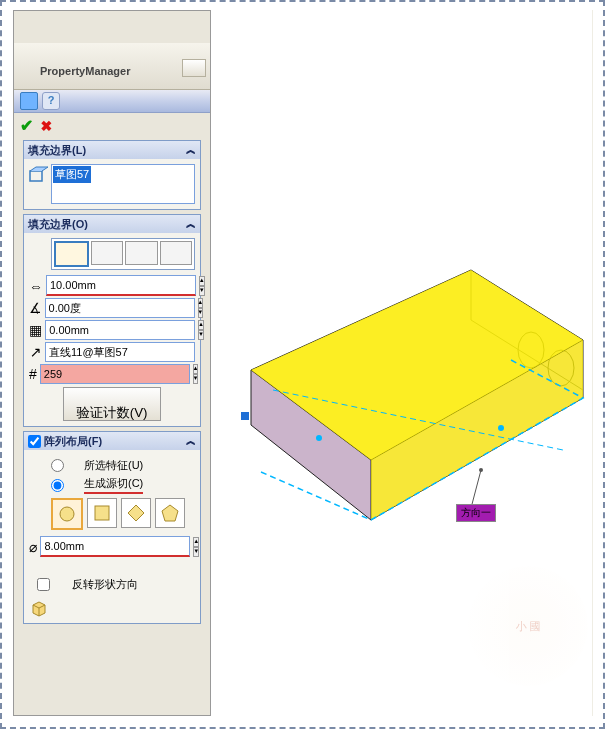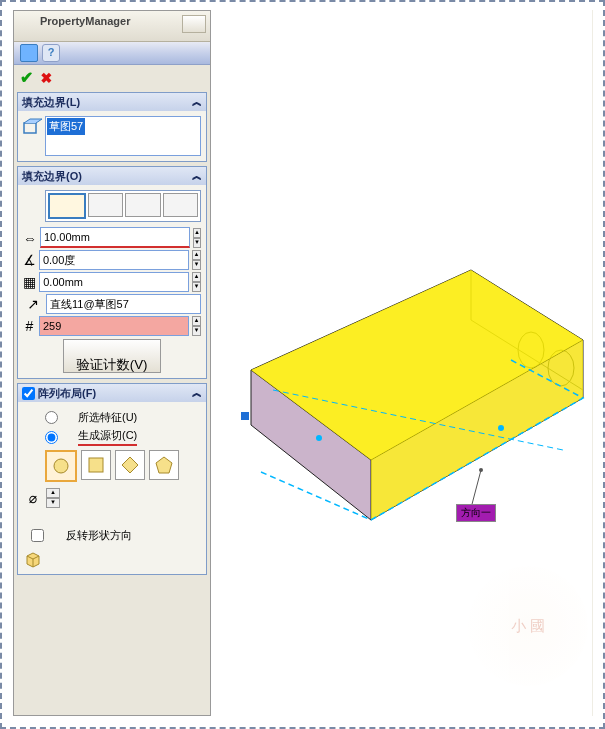--- a/index.html
+++ b/index.html
@@ -1,34 +1,34 @@
 <!DOCTYPE html>
 <html><head>
 <meta charset="utf-8">
 <style>
 body { margin:0; font-family:"Microsoft YaHei",Arial,sans-serif; font-size:11px; background:#fff; }
 .page { width:605px; height:729px; position:relative; overflow:hidden; }
 .border-stamp { position:absolute; inset:0; border:2px dashed #7a8aa6; pointer-events:none; }
 .content { position:absolute; left:13px; top:10px; right:13px; bottom:13px; display:flex; }
 
 .panel { width:198px; background:#e9e6db; border:1px solid #999; display:flex; flex-direction:column; box-sizing:border-box; }
-.pm-head { background:linear-gradient(#f6f4ec,#e0dcd0); border-bottom:1px solid #b5b09e; height:22px; display:flex; align-items:flex-start; padding:4px 4px; }
+.pm-head { background:linear-gradient(#f6f4ec,#e0dcd0); border-bottom:1px solid #b5b09e; height:22px; display:flex; align-items:flex-end; padding:12px 4px;margin-top:32px; }
 .pm-head .t { font-weight:bold; color:#444; flex:1; padding-left:22px; }
 .pm-head .pin { width:22px; height:16px; background:linear-gradient(#fff,#e4e0d4); border:1px solid #b5b09e; }
 
 .titlebar { background:linear-gradient(#e8eaf4,#c6d0ea 50%,#a9b9de); height:22px; display:flex; align-items:center; padding:0 6px; border-bottom:1px solid #8ea0c8; }
 .titlebar .ico { width:16px; height:16px; background:#6fb3ff; border:1px solid #3a7dc0; border-radius:2px; margin-right:4px; }
 .titlebar .lbl { font-weight:bold; flex:1; }
 .titlebar .q { width:16px; height:16px; background:#dfe7f5; border:1px solid #8ea0c8; border-radius:3px; text-align:center; line-height:15px; color:#3a7dc0; font-weight:bold; font-size:11px; }
 
 .confirm { padding:3px 6px; }
 .confirm .ok { color:#0c9d0c; font-size:16px; font-weight:bold; margin-right:4px; }
 .confirm .no { color:#d11; font-size:14px; font-weight:bold; }
 
-.sec { margin:2px 3px; border:1px solid #7f9cc8; }
+.sec { margin:2px 9px; border:1px solid #7f9cc8; }
 .sec-h { height:18px; background:linear-gradient(#e0e7f5,#c6d2ea); display:flex; align-items:center; padding:0 4px; font-weight:bold; color:#1a2b5c; }
 .sec-h .exp { margin-left:auto; font-size:10px; }
 .sec-b { background:#f4f3ed; padding:5px; }
 
 .selbox { border:1px solid #7aa0dd; background:#fff; min-height:38px; margin-left:22px; position:relative; }
 .selbox .tag { position:absolute; left:-24px; top:0; width:20px; height:20px; }
 .tag svg { width:20px; height:20px; }
 .row-sel { background:#1e6fd6; color:#fff; padding:1px 2px; margin:1px; display:inline-block; }
 
 .layout-row { display:flex; gap:2px; padding:2px; background:#fff; border:1px solid #7f9cc8; margin:0 0 5px 22px; }
@@ -52,21 +52,21 @@
 .shape-row .sh { width:28px; height:28px; border:1px solid #999; background:#fff; display:flex; align-items:center; justify-content:center; }
 .shape-row .sh.sel { border:2px solid #e9a73c; background:#fff2d8; }
 .shape-row svg { width:20px; height:20px; }
 
 .cube-ic { width:20px;height:20px; margin-top:4px; }
 
 .view3d { flex:1; position:relative; background:#fff; }
 .box-svg { position:absolute; left:0; top:150px; width:380px; height:430px; }
 .label-box { position:absolute; border:1px solid #888; background:#a21caf; padding:1px 4px; font-size:10px; }
 .watermark { position:absolute; right:4px; bottom:30px; width:120px; height:120px; border-radius:60px; background:radial-gradient(circle,#fefbf7 0%,#fff 80%); opacity:.6; display:flex; flex-direction:column; align-items:center; justify-content:center; color:#e6b0a0; }
-.watermark .s { font-size:15px;font-family:Liberation Serif, serif; }
+.watermark .s { font-size:11px;font-family:Liberation Serif, serif; }
 .watermark .b { font-size:28px; letter-spacing:2px; }
 .scroll { position:absolute; right:-1px; top:0; width:16px; bottom:0; background:#efede4; border-left:1px solid #bbb; }
 .scroll .bar { position:absolute; left:2px; top:22px; right:2px; height:200px; background:linear-gradient(#f8f6f0,#d8d3c4); border:1px solid #b5b09e; border-radius:2px; }
 </style>
 </head>
 <body>
 
 <div class="page">
 <div class="content">
 
@@ -187,20 +187,21 @@
                 </svg>
               </div>
         <div class="sh">
                 <svg>
                   <path d="M10 2 L18 8 L15 18 L5 18 L2 8 Z" fill="#f6e08a" stroke="#a78a2c"></path>
                 </svg>
               </div>
       </div>
       <div class="inrow">
         <span class="ic">⌀</span>
+        <input type="text" class="underline-red" value="8.00mm" style="">
         <span class="sp">
                 <span>▴</span>
                 <span>▾</span>
               </span>
       </div>
       <div style="height:14px"></div>
       <div class="chk-row">
         <input type="checkbox" style="">
         <span>反转形状方向</span>
       </div>

